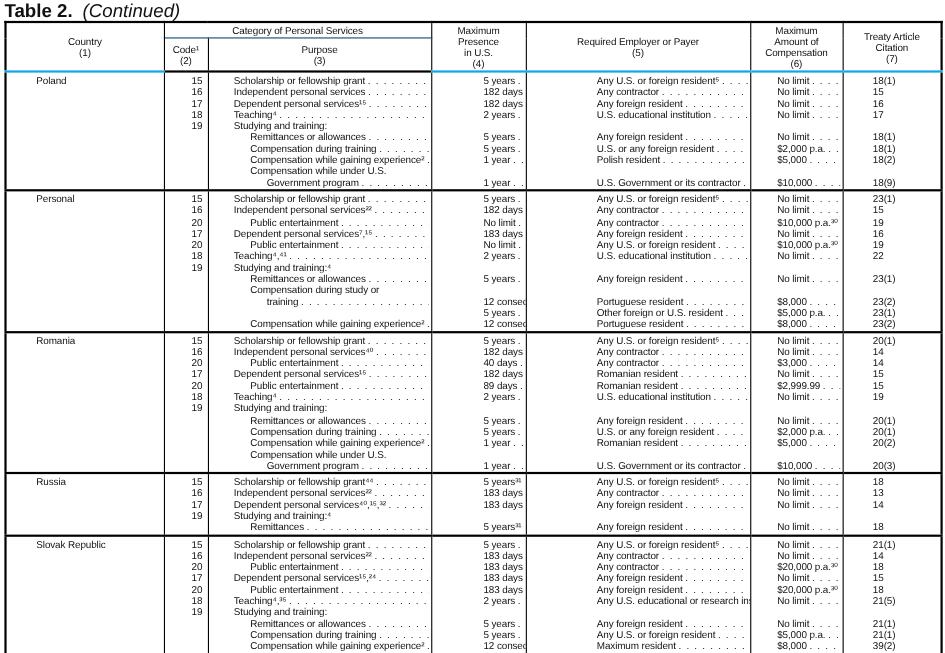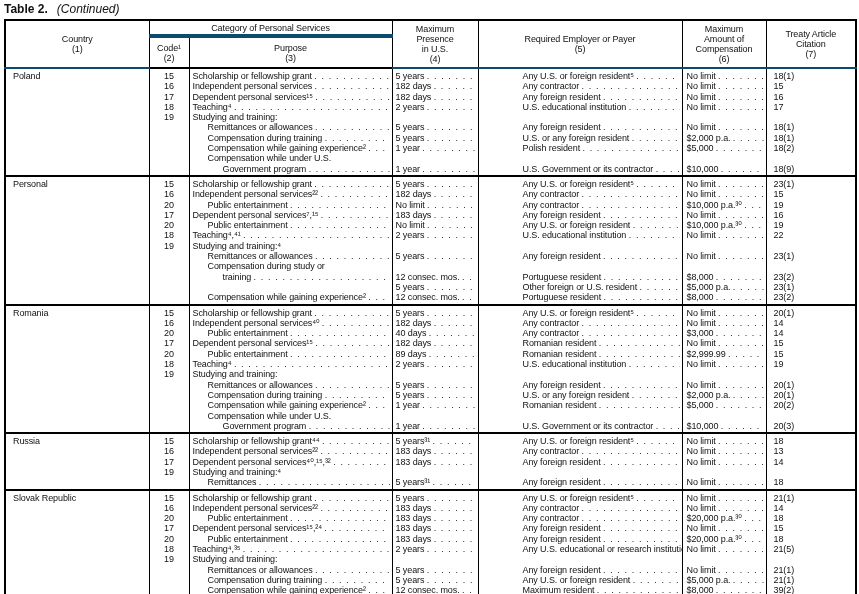--- a/index.html
+++ b/index.html
@@ -4,21 +4,21 @@
 <style>
   html,body{margin:0;padding:0;background:#ffffff;}
   body{
     width:859px;height:594px;overflow:hidden;
     font-family:"Liberation Sans","DejaVu Sans",sans-serif;
     color:#111;
     -webkit-font-smoothing:antialiased;
   }
   .page-title{
     margin:3px 0 3px 4px;
-    font-size:12px;
+    font-size:17px;
     line-height:13px;
   }
   .page-title .t-label{font-weight:bold;}
   .page-title .t-cont{font-style:italic;margin-left:9px;}
 
   table.treaty{
     border-collapse:collapse;
     table-layout:fixed;
     margin-left:4px;
     width:851px;
@@ -31,26 +31,26 @@
     font-weight:normal;
     vertical-align:top;
     letter-spacing:-0.1px;
   }
   thead th{
     vertical-align:middle;
     text-align:center;
     line-height:10px;
   }
   thead th div{line-height:10px;}
-  th.group{height:13px;border-bottom:4px solid #0c4a6e;}
+  th.group{height:13px;border-bottom:1px solid #0c4a6e;}
   thead tr.sub th{height:29px;}
-  thead th.deep{border-bottom:2px solid #0c4a6e;}
+  thead th.deep{border-bottom:2px solid #0ea5e9;}
   thead tr.sub th{border-bottom:2px solid #000;}
 
-  tbody td{border-top:2px solid #000;padding-top:2px;padding-bottom:1px;}
+  tbody td{border-top:2px solid #000;padding-top:2px;padding-bottom:1px;padding-left:20px;}
 
   .cname{
     padding-left:7px;
     line-height:10.3px;
     white-space:nowrap;
   }
   .line{
     display:flex;
     height:10.3px;
     line-height:10.3px;
@@ -63,21 +63,21 @@
   .lead{
     flex:1 1 auto;
     overflow:hidden;
     white-space:nowrap;
     min-width:0;
   }
   .lead::before{
     content:"\00a0.\00a0\00a0.\00a0\00a0.\00a0\00a0.\00a0\00a0.\00a0\00a0.\00a0\00a0.\00a0\00a0.\00a0\00a0.\00a0\00a0.\00a0\00a0.\00a0\00a0.\00a0\00a0.\00a0\00a0.\00a0\00a0.\00a0\00a0.\00a0\00a0.\00a0\00a0.\00a0\00a0.\00a0\00a0.\00a0\00a0.\00a0\00a0.\00a0\00a0.\00a0\00a0.\00a0\00a0.\00a0\00a0.\00a0\00a0.\00a0\00a0.\00a0\00a0.\00a0\00a0.";
   }
   td.td-purpose .txt{padding-left:3px;}
-  td.td-presence .txt{padding-left:3px;}
+  td.td-presence .txt{padding-left:3px;margin-left:24px;}
   td.td-payer .txt{padding-left:4px;margin-left:40px;}
   td.td-amount .txt{padding-left:4px;}
   td.td-citation .txt{padding-left:7px;}
   td.td-presence .lead,td.td-amount .lead,td.td-purpose .lead,td.td-payer .lead{margin-right:2px;}
 </style>
 </head>
 <body>
 
 <div class="page-title">
   <span class="t-label">Table 2.</span><span class="t-cont">(Continued)</span>

